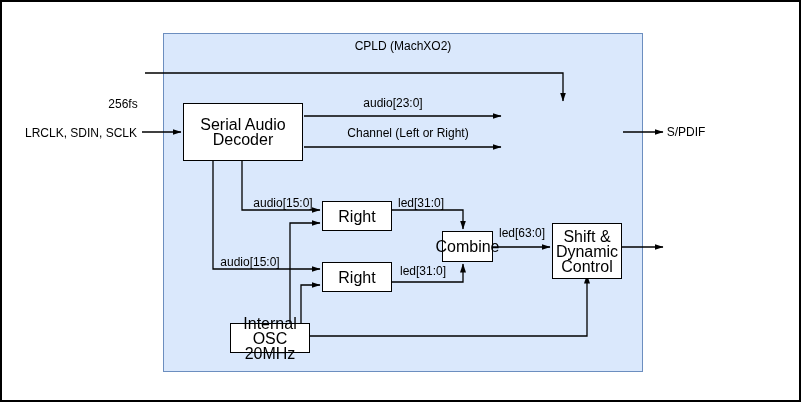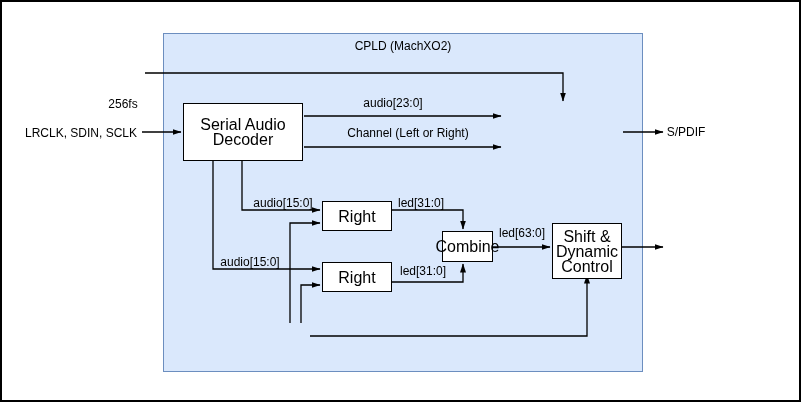--- a/index.html
+++ b/index.html
@@ -118,20 +118,24 @@
   <div class="block block-combine">
     <span>Combine</span>
   </div>
 
   <div class="block block-shift">
     <span>Shift &amp;</span>
     <span>Dynamic</span>
     <span>Control</span>
   </div>
 
+  <div class="block block-osc">
+    <span>Internal OSC</span>
+    <span>20MHz</span>
+  </div>
 
   <div class="lbl" style="left:121px; top:71px;margin-top:31px;">256fs</div>
 
   <div class="lbl" style="left:79px; top:131px;">LRCLK, SDIN, SCLK</div>
 
   <div class="lbl" style="left:391px; top:101px;">audio[23:0]</div>
 
   <div class="lbl" style="left:406px; top:131px;">Channel (Left or Right)</div>
 
   <div class="lbl" style="left:684px; top:130px;">S/PDIF</div>

